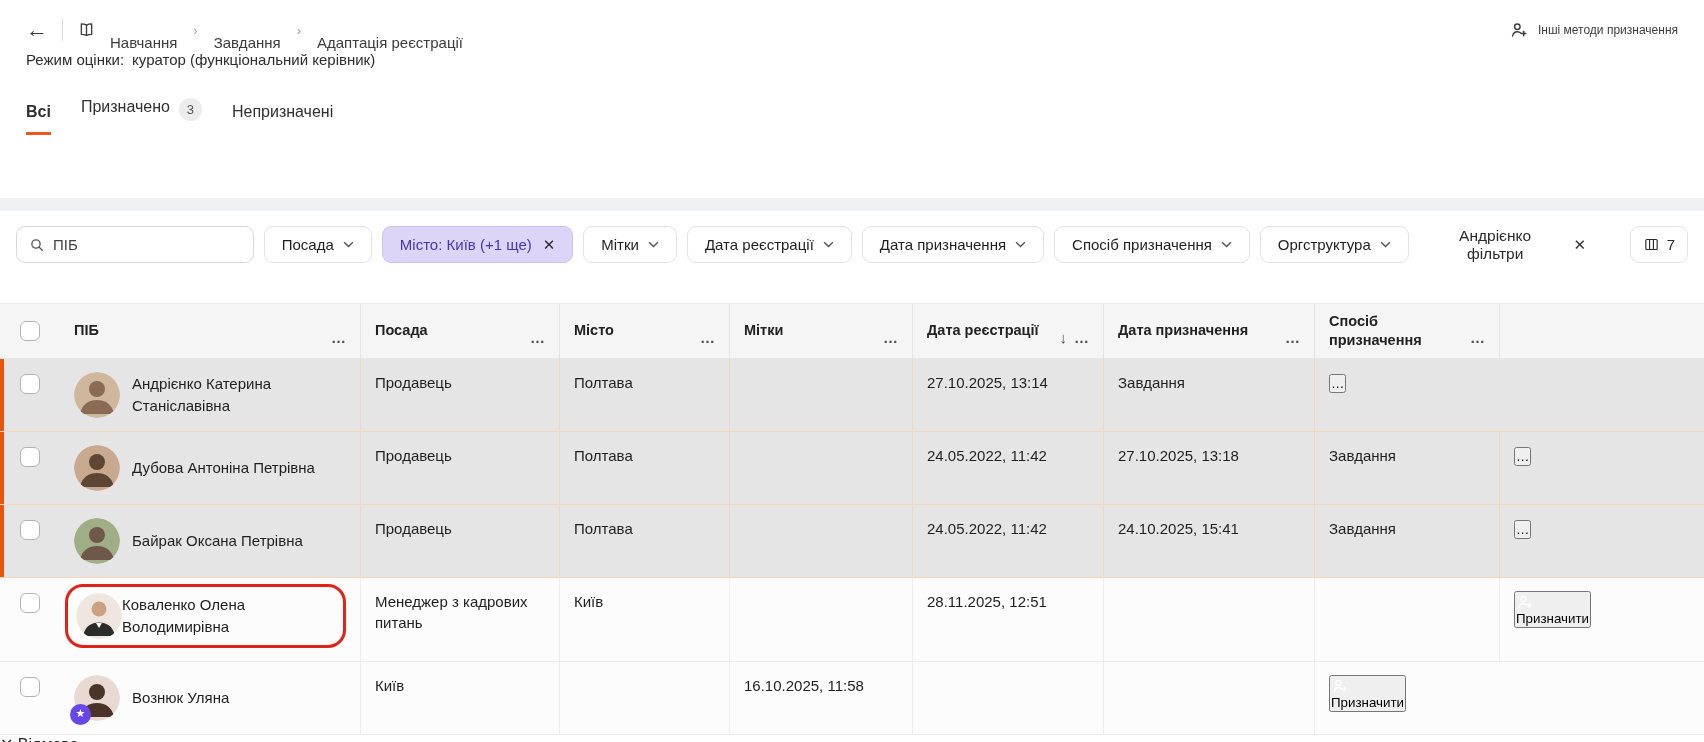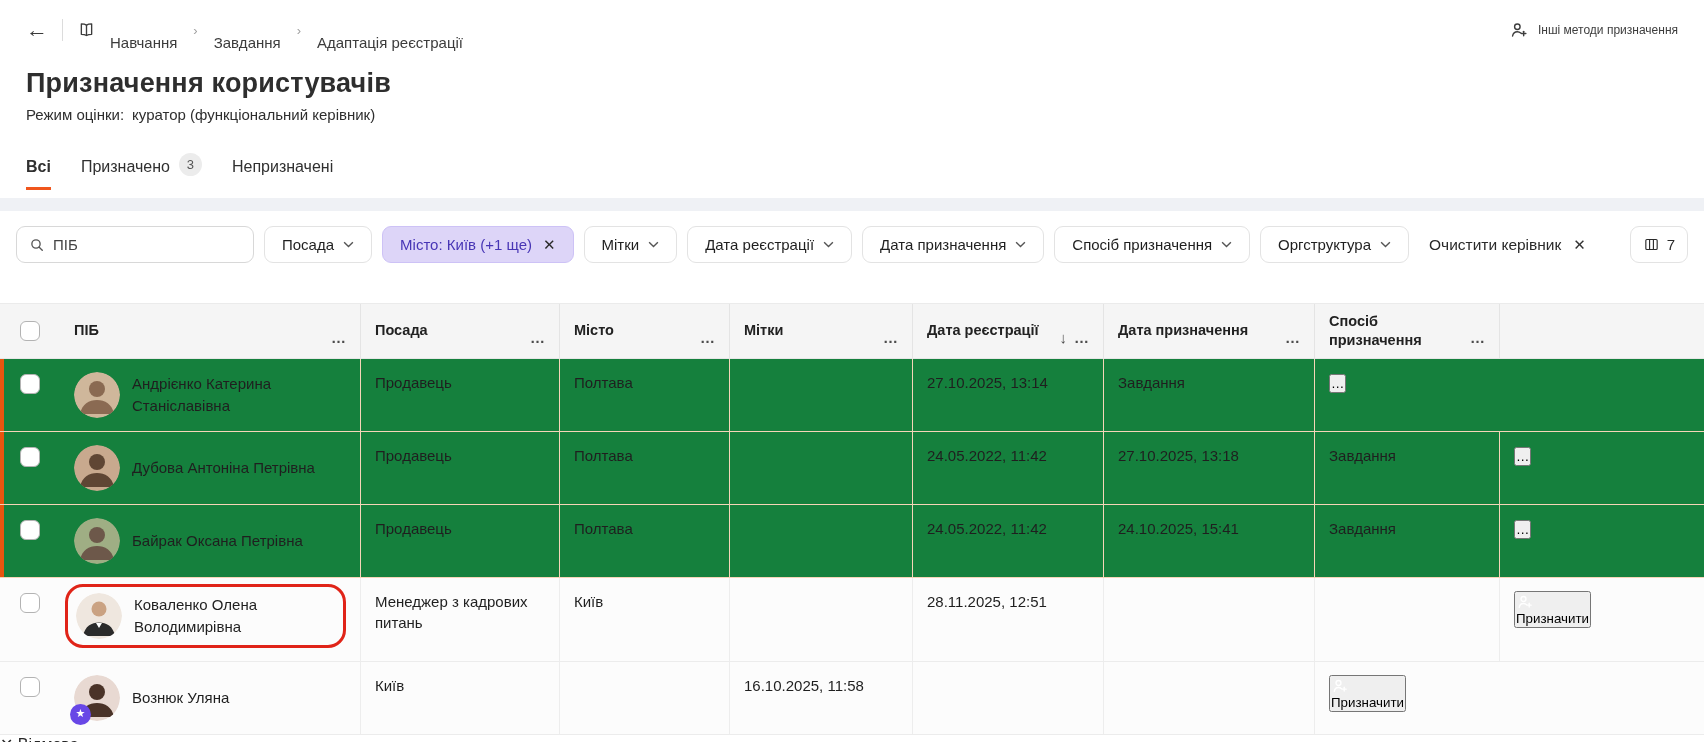--- a/index.html
+++ b/index.html
@@ -15,21 +15,21 @@
   .breadcrumb-row { display:flex; align-items:center; gap:14px; font-size:15px; color:#3a3a3a; height:28px; }
   .back-btn { font-size:22px; color:#3a3a3a; cursor:pointer; line-height:1; background:none; border:none; }
   .v-divider { width:1px; height:22px; background:#dcdcdc; }
   .crumb { color:#3c3c3c;margin-top:24px; }
   .crumb-sep { color:#a0a0a0; font-size:13px; padding:0 2px; }
   .bc-icon { color:#3c3c3c; }
   .header-right { margin-left:auto; display:flex; align-items:center; gap:9px; font-size:12px; color:#3d3d3d; cursor:pointer; }
   .page-title { margin-top:24px; font-size:27px; font-weight:bold; color:#2e2e2e; letter-spacing:.2px; }
   .subtitle { margin-top:7px; font-size:15px; color:#2e2e2e; display:flex; gap:8px; }
   .tabs { margin-top:30px; display:flex; align-items:flex-end; gap:30px; font-size:16px; }
-  .tab { padding-bottom:11px; border-bottom:3px solid transparent; color:#303030; cursor:pointer; display:flex; align-items:flex-end; gap:9px; }
+  .tab { padding-bottom:11px; border-bottom:3px solid transparent; color:#303030; cursor:pointer; display:flex; align-items:flex-start; gap:9px; }
   .tab.active { font-weight:bold; border-bottom-color:#f0561d; }
   .tab-badge { background:#ececec; color:#555; width:23px; height:23px; border-radius:50%; display:flex; align-items:center; justify-content:center; font-size:13px; }
 
   .gray-band { height:13px; background:#eff1f5; }
 
   
   .filters { display:flex; align-items:center; gap:10px; padding:15px 16px 14px 16px; background:#fff; }
   .search-box { width:238px; height:37px; border:1px solid #d8d8d8; border-radius:9px; display:flex; align-items:center; gap:8px; padding:0 12px; background:#fff; }
   .search-box input { border:none; outline:none; font-size:15px; color:#2e2e2e; width:100%; font-family:"Liberation Sans",sans-serif; background:transparent; }
   .search-box input::placeholder { color:#444; opacity:1; }
@@ -47,28 +47,28 @@
   .t-header { background:#f5f5f5; border-top:1px solid #ebebeb; border-bottom:1px solid #e7e7e7; min-height:54px; }
   .h-cell { padding:8px 14px; display:flex; align-items:center; border-right:1px solid #e4e4e4; font-size:14.5px; font-weight:bold; color:#222; line-height:1.3; }
   .h-cell.no-border, .h-cell:last-child { border-right:none; }
   .h-label { flex:1; }
   .h-icons { display:flex; align-items:flex-end; gap:7px; color:#4c4c4c; font-size:15px; align-self:flex-end; padding-bottom:2px; }
   .h-check-cell { display:flex; align-items:center; justify-content:center; border-right:none; }
 
   .t-row { min-height:70px; border-bottom:1px solid #ececec; background:#fcfcfc; position:relative; }
   .t-row > div { padding:13px 14px; border-right:1px solid #ededed; font-size:15px; color:#1f1f1f; line-height:1.45; }
   .t-row > div:last-child { border-right:none; }
-  .t-row.assigned { background:#15803d; border-bottom-color:#f6d5b8; }
+  .t-row.assigned { background:#e5e5e5; border-bottom-color:#f6d5b8; }
   .t-row.assigned > div { border-right-color:#f6d5b8; }
   .t-row.assigned::before { content:""; position:absolute; left:0; top:0; bottom:0; width:4px; background:#e8550f; }
   .check-cell { display:flex; justify-content:center; padding-top:15px !important; border-right:none !important; }
   .checkbox { width:20px; height:20px; border:1.5px solid #b3b3b3; border-radius:6px; background:#fff; cursor:pointer; }
 
   .person { display:flex; align-items:center; gap:12px; }
-  .person-highlight { border:3px solid #e02418; border-radius:18px; padding:6px 14px 6px 8px; margin:-7px 0 0 -9px; display:flex; align-items:center; gap:12px; }
+  .person-highlight { border:3px solid #e02418; border-radius:18px; padding:6px 14px 6px 8px; margin:-7px 0 0 -9px; display:flex; align-items:center; }
   .avatar { width:46px; height:46px; border-radius:50%; flex:0 0 46px; position:relative; overflow:visible; }
   .avatar svg { border-radius:50%; }
   .badge-star { position:absolute; left:-4px; bottom:-4px; width:21px; height:21px; background:#6847e6; color:#fff; border-radius:50%; display:flex; align-items:center; justify-content:center; font-size:11px; clip-path:polygon(50% 0%, 63% 10%, 79% 6%, 85% 21%, 100% 28%, 96% 44%, 106% 56%, 94% 66%, 96% 82%, 80% 84%, 72% 98%, 56% 92%, 42% 100%, 32% 88%, 16% 90%, 14% 74%, 0% 66%, 6% 52%, 0% 38%, 12% 30%, 12% 14%, 28% 12%, 36% 0%; }
   .name-link { color:#1f1f1f; text-decoration:underline; text-decoration-color:#9a9a9a; text-underline-offset:3px; cursor:pointer; }
 
   .action-cell { display:flex; justify-content:flex-end; align-items:flex-start; }
   .dots-btn { width:36px; height:34px; border-radius:17px; background:#e9e9e9; color:#3c3c3c; border:none; font-size:16px; display:flex; align-items:center; justify-content:center; cursor:pointer; margin-right:10px; letter-spacing:1px; }
   .assign-btn { display:flex; align-items:center; gap:9px; border:none; border-radius:21px; height:41px; padding:0 18px; color:#fff; font-size:15.5px; cursor:pointer; margin-right:8px; font-family:"Liberation Sans",sans-serif; }
   .assign-btn.dark-red { background:#8c1113; }
   .assign-btn.orange { background:#f4500b; }
@@ -103,21 +103,20 @@
             <circle cx="10" cy="8" r="3.3"></circle>
             <path d="M4.3 19.2c.6-3.4 3-5.2 5.7-5.2 1.6 0 3 .6 4.1 1.6"></path>
             <path d="M17.6 13.6v5.2"></path>
             <path d="M15 16.2h5.2"></path>
           </svg>
       </span>
       <span>Інші методи призначення</span>
     </div>
   </div>
 
-  <div class="page-title">Призначення користувачів</div>
   <div class="subtitle">
     <span>Режим оцінки:</span>
     <span>куратор (функціональний керівник)</span>
   </div>
 
   <div class="tabs">
     <div class="tab active">
       <span>Всі</span>
     </div>
     <div class="tab">
@@ -196,21 +195,21 @@
   <button class="filter-btn">
     <span>Оргструктура</span>
     <span class="chev">
         <svg width="11" height="7" viewBox="0 0 12 8" fill="none" stroke="currentColor" stroke-width="1.6">
           <path d="M1 1.3l5 5 5-5"></path>
         </svg>
       </span>
   </button>
 
   <button class="clear-btn">
-    <span>Очистити керівник</span>
+    <span>Андрієнко фільтри</span>
     <span class="x">✕</span>
   </button>
 
   <button class="filter-btn columns-btn">
     <span>
       <svg width="17" height="17" viewBox="0 0 24 24" fill="none" stroke="#2a2a2a" stroke-width="1.6">
           <rect x="4" y="5" width="16" height="14" rx="1.5"></rect>
           <path d="M9.3 5v14M14.7 5v14"></path>
         </svg>
     </span>

